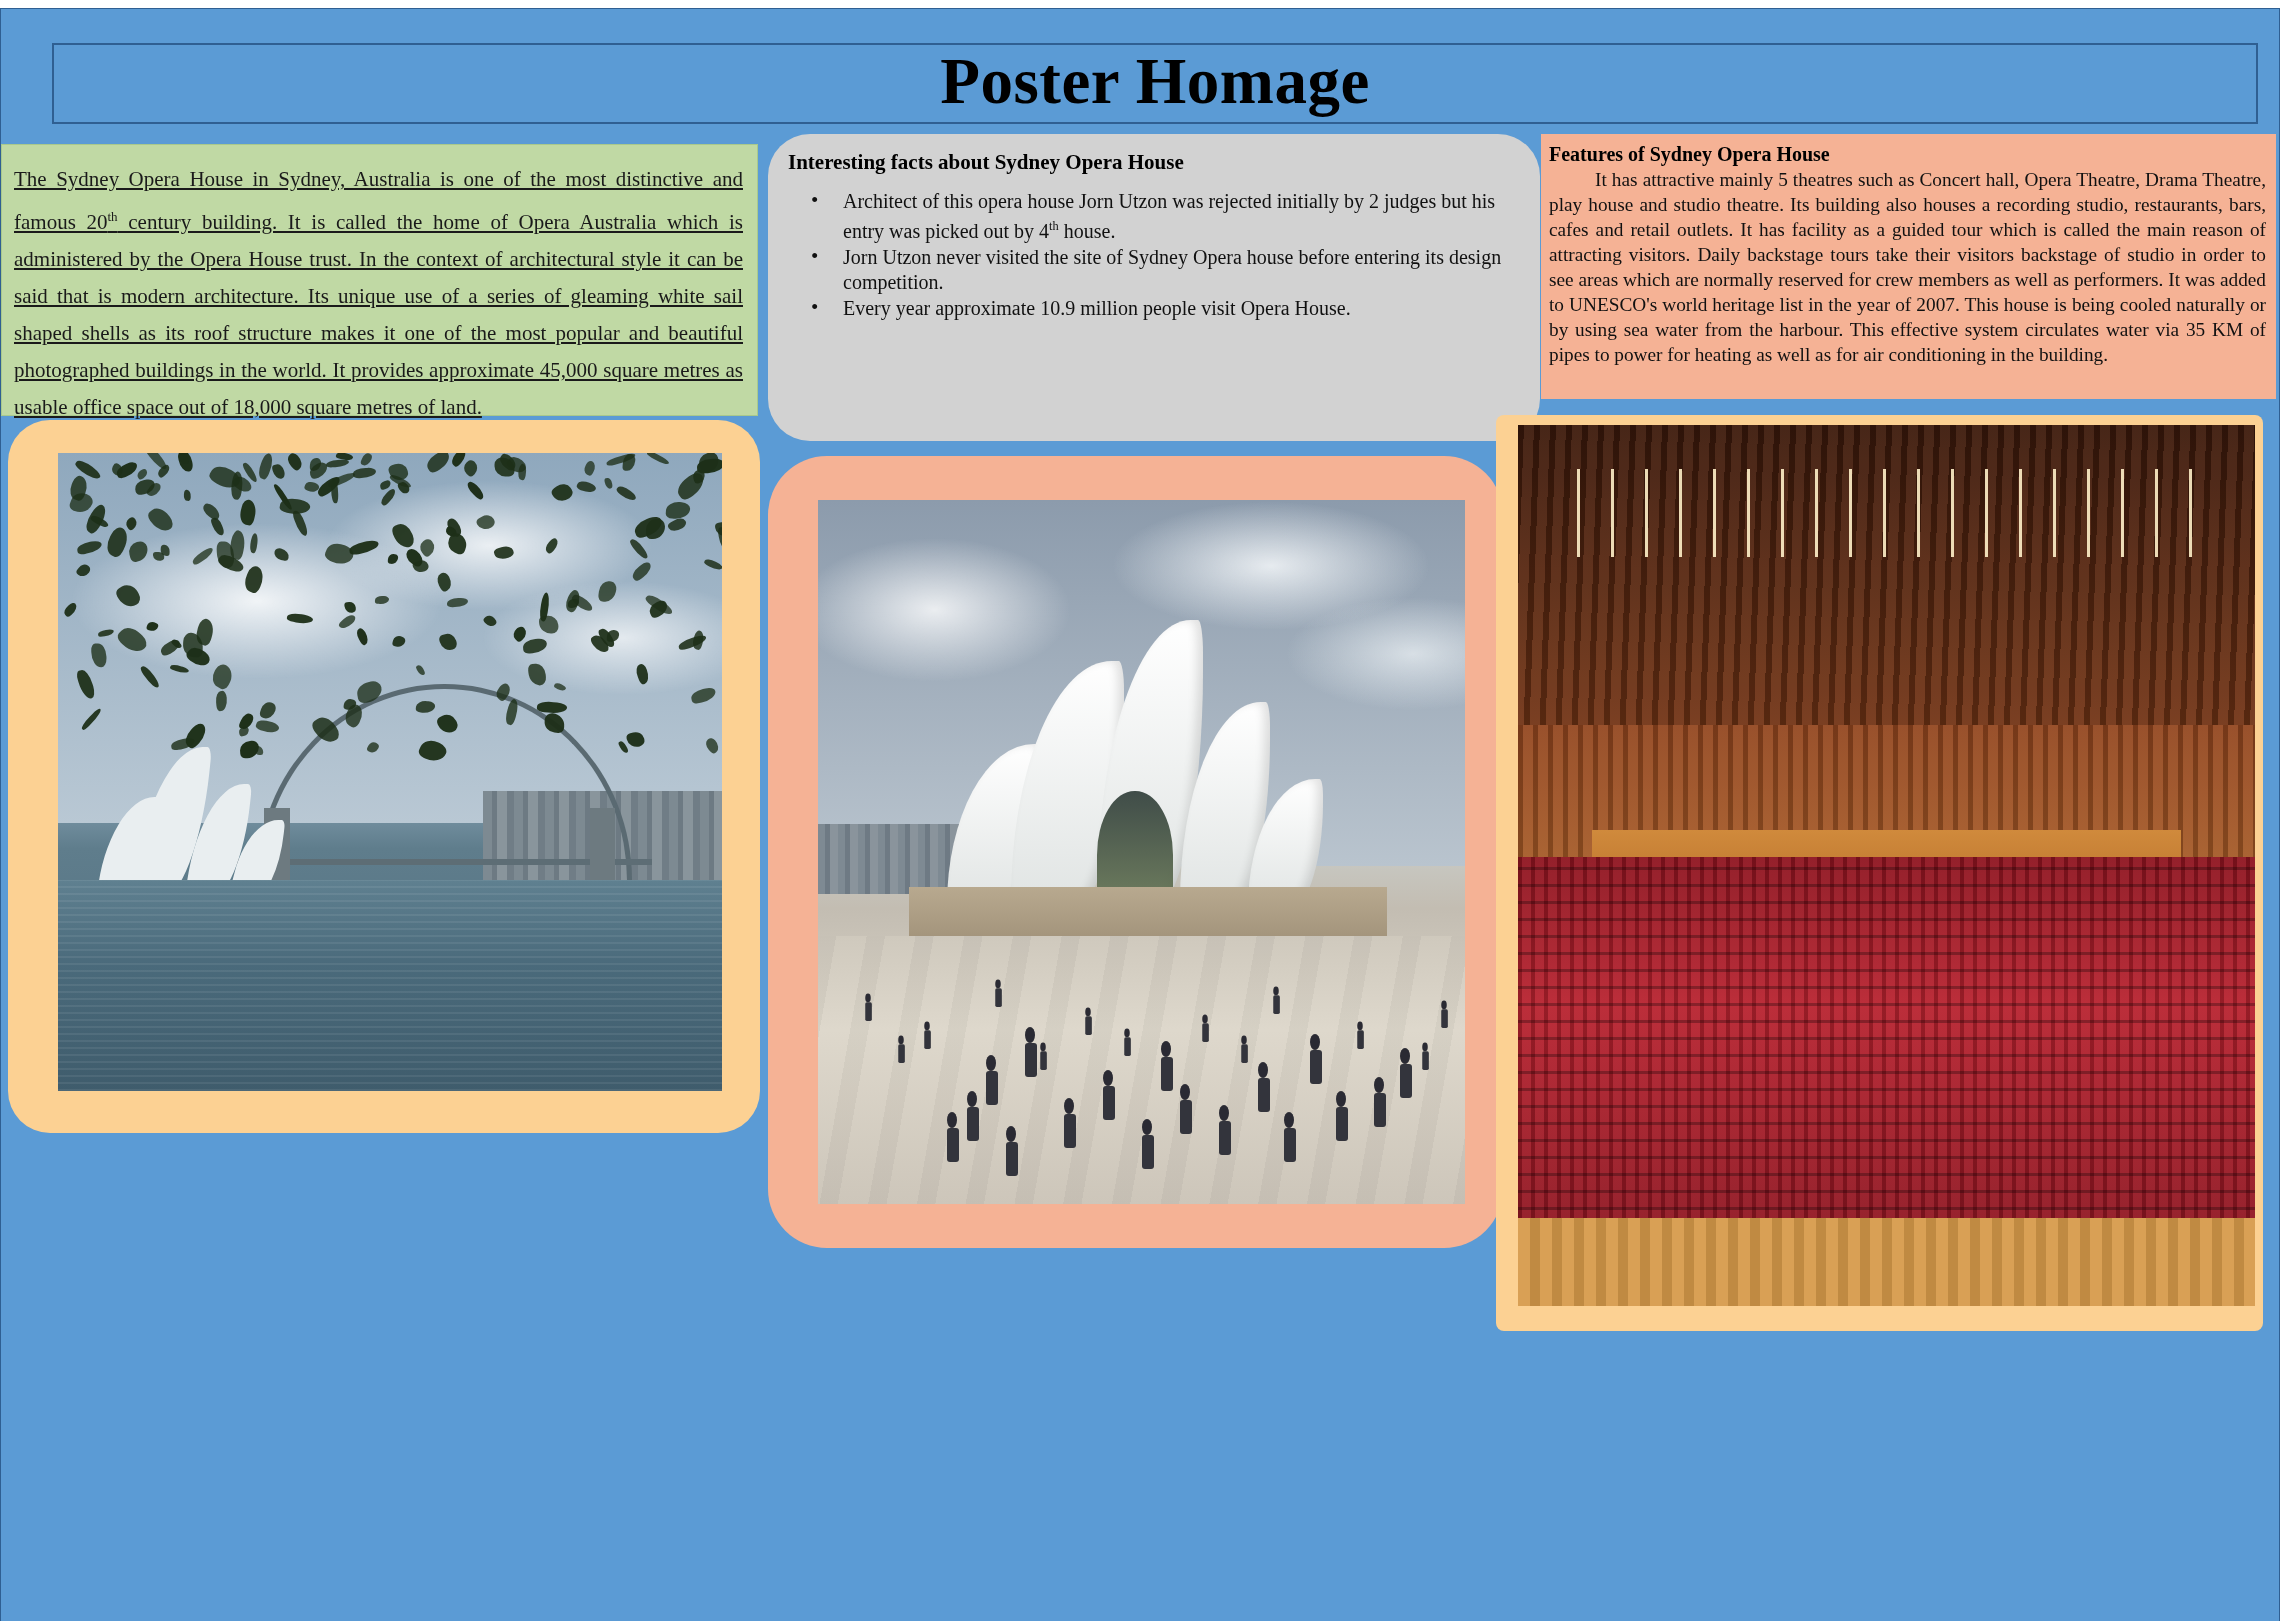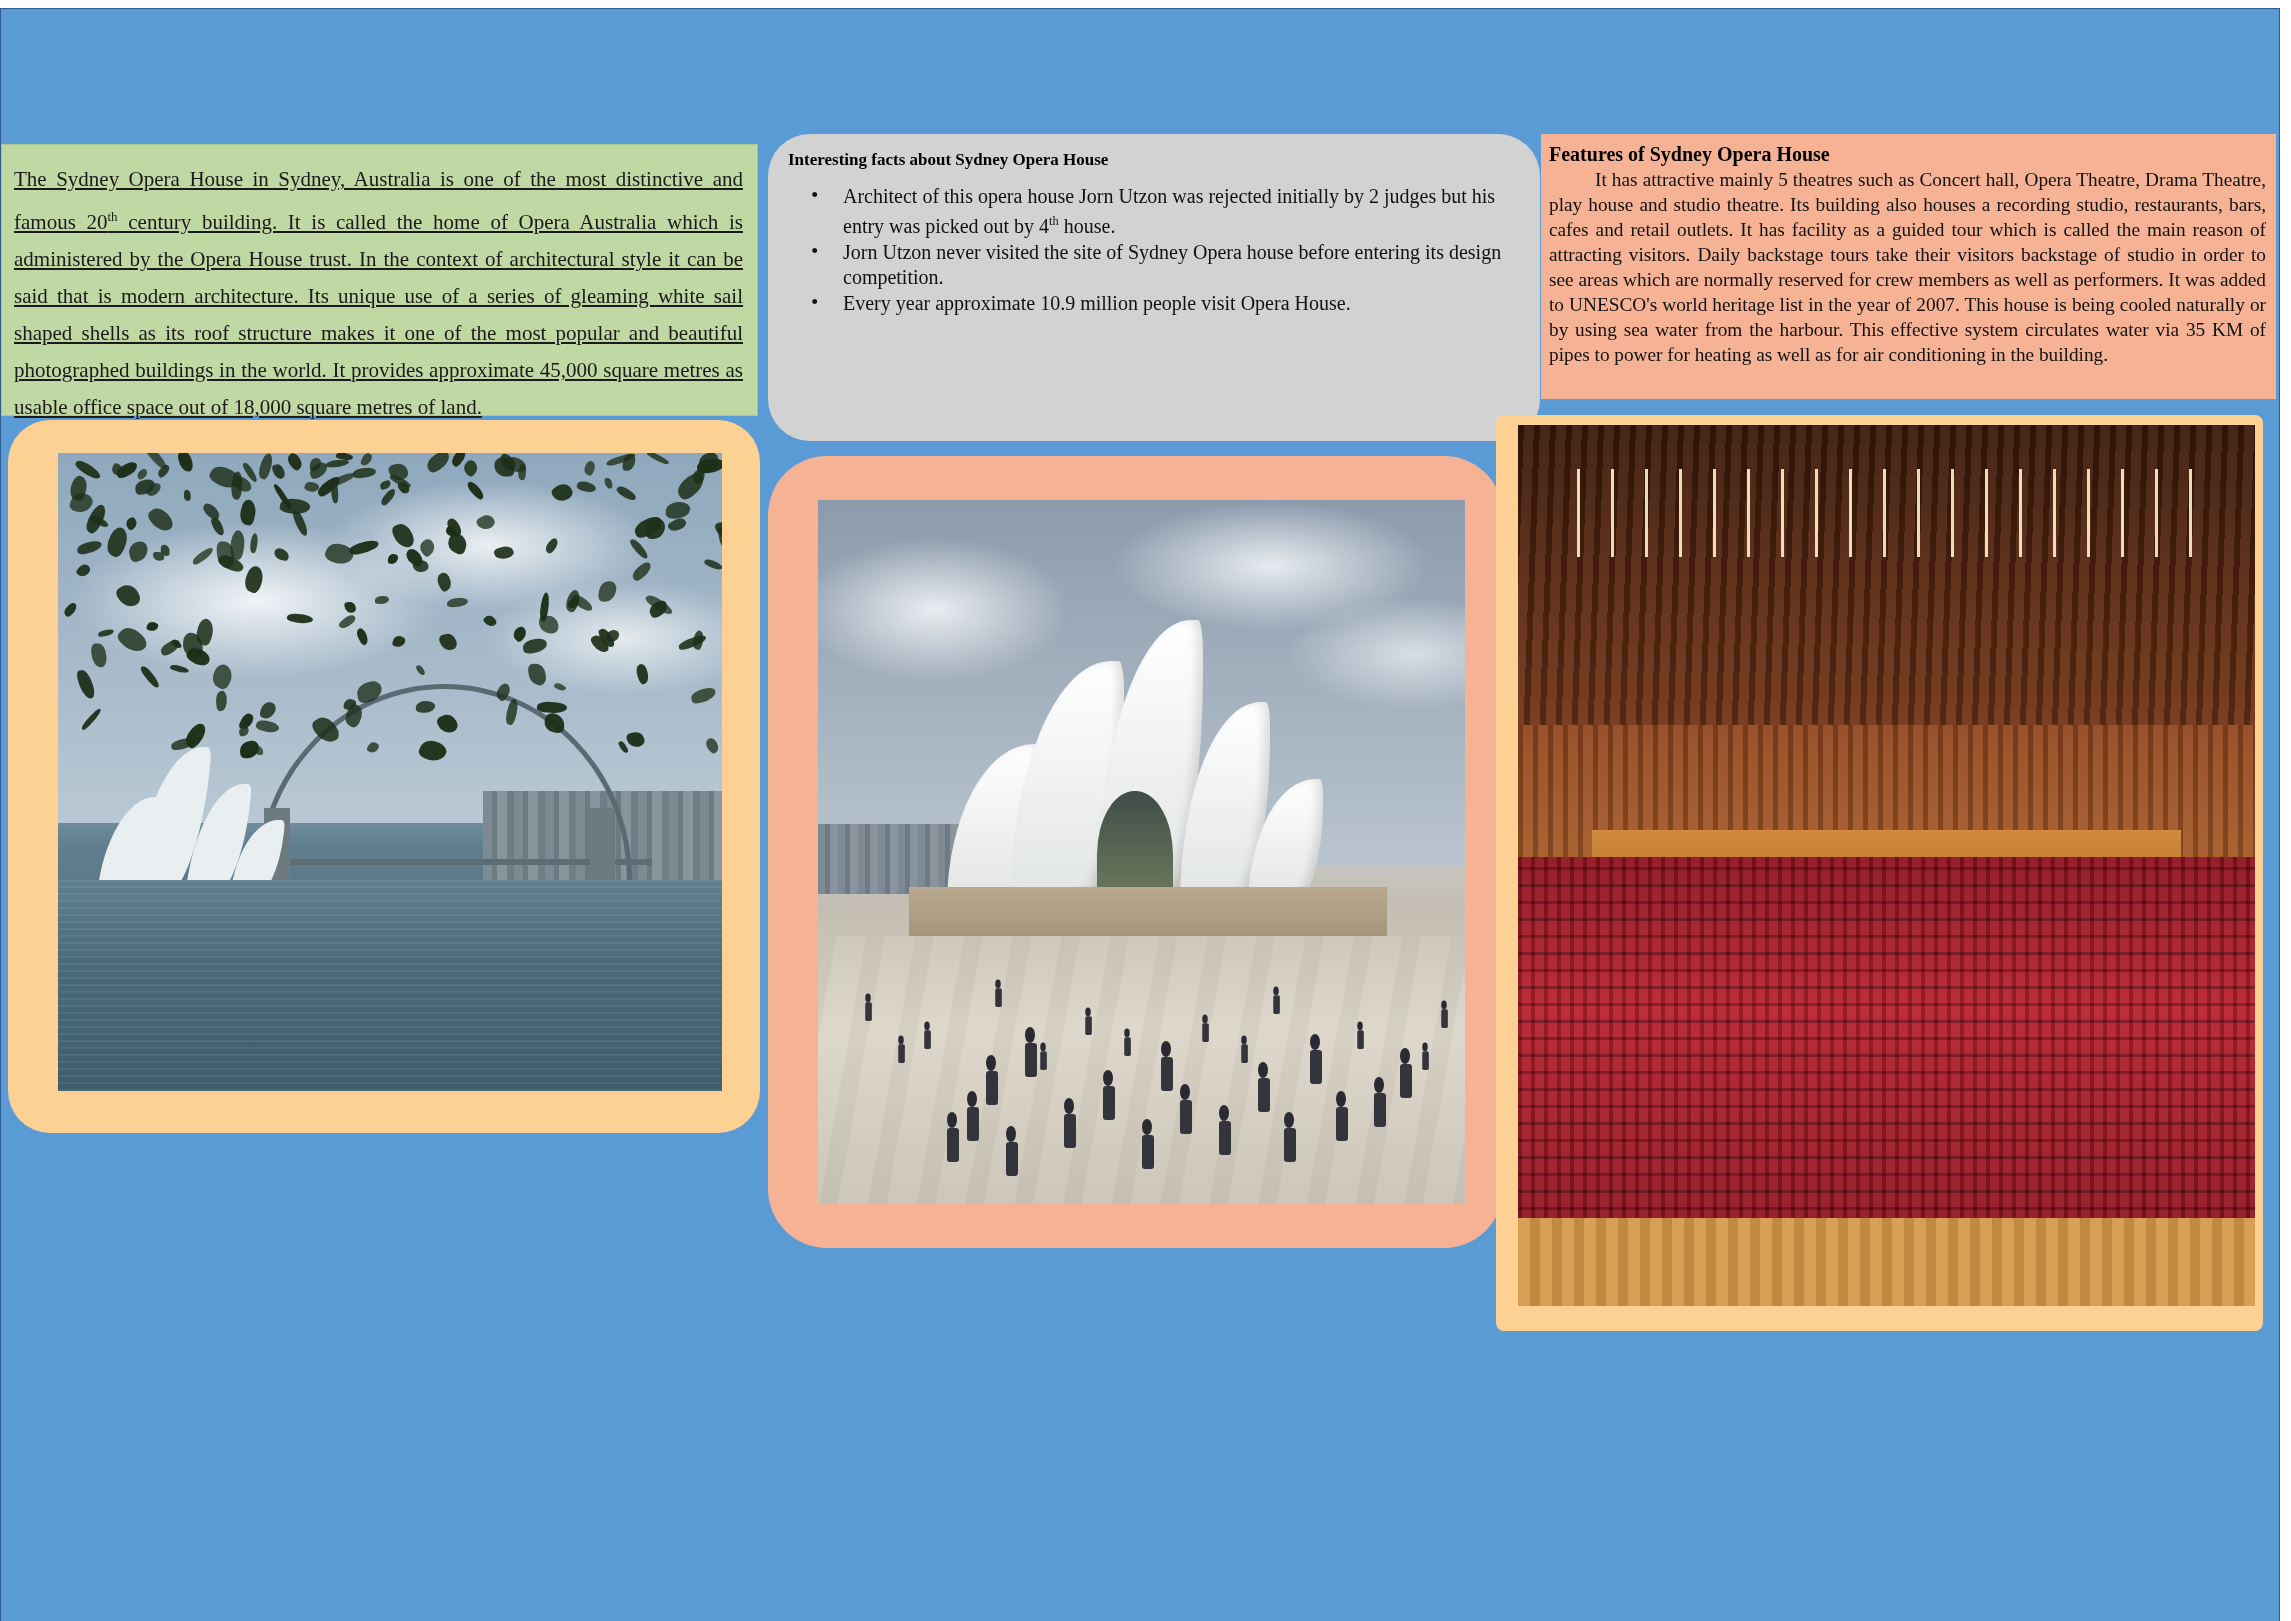--- a/index.html
+++ b/index.html
@@ -51,21 +51,21 @@
   .facts-panel{
     position:absolute;left:767px;top:125px;
     width:772px;height:307px;
     background:#d2d2d2;
     border-radius:42px;
     box-sizing:border-box;
     padding:16px 16px 0 18px;
     overflow:hidden;
   }
   .facts-title{
-    font-size:17px;font-weight:bold;color:#000;
+    font-size:21px;font-weight:bold;color:#000;
     margin:0 0 14px 2px;
   }
   .facts-list{
     margin:0;padding:0 4px 0 57px;
     list-style:none;
   }
   .facts-list li{
     position:relative;
     font-size:20px;line-height:25px;color:#111;
     margin:0 0 1px 0;
@@ -189,20 +189,23 @@
       repeating-linear-gradient(90deg, rgba(0,0,0,.18) 0 4px, rgba(255,255,255,.05) 4px 13px),
       linear-gradient(#8e1420,#b8232f 40%,#901622);}
   .p3 .floor{position:absolute;left:0;bottom:0;width:100%;height:10%;
     background:repeating-linear-gradient(90deg,#d9a055 0 12px,#c08a42 12px 22px);}
 </style>
 </head>
 <body>
 
 <div class="poster">
 
+  <div class="title-banner">
+    <div class="title-text">Poster Homage</div>
+  </div>
 
   <div class="intro-box">
     <p class="intro-text"><span>The Sydney Opera House in Sydney, Australia is one of the most distinctive and famous 20</span><sup>th</sup><span> century building. It is called the home of Opera Australia which is administered by the Opera House trust. In the context of architectural style it can be said that is modern architecture. Its unique use of a series of gleaming white sail shaped shells as its roof structure makes it one of the most popular and beautiful photographed buildings in the world. It provides approximate 45,000 square metres as usable office space out of 18,000 square metres of land.</span></p>
   </div>
 
   <div class="facts-panel">
     <div class="facts-title">Interesting facts about Sydney Opera House</div>
     <ul class="facts-list">
       <li><span>Architect of this opera house Jorn Utzon was rejected initially by 2 judges but his entry was picked out by 4</span><sup>th</sup><span> house.</span></li>
       <li><span>Jorn Utzon never visited the site of Sydney Opera house before entering its design competition.</span></li>

